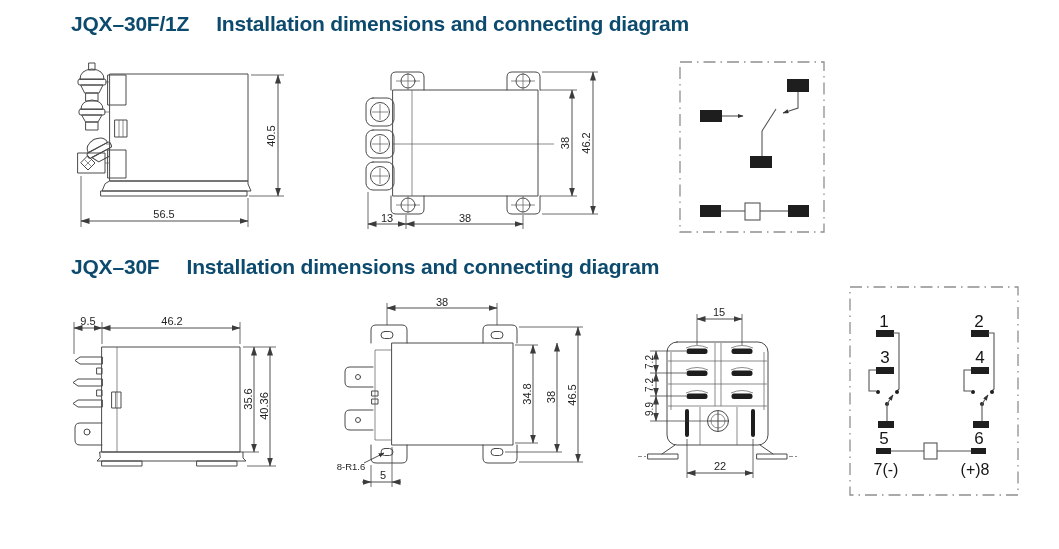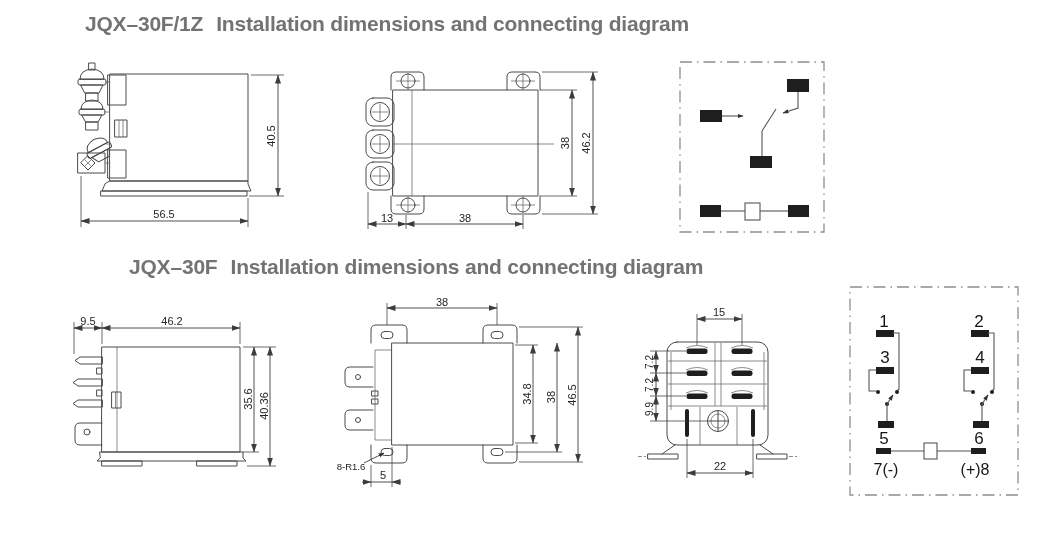--- a/index.html
+++ b/index.html
@@ -1,26 +1,26 @@
 <!DOCTYPE html>
 <html><head>
 <meta charset="utf-8">
 <style>
   html,body { margin:0; padding:0; background:#ffffff; }
   .canvas {
     position:relative; width:1059px; height:549px; background:#ffffff;
     font-family:"Liberation Sans", sans-serif; overflow:hidden;
   }
   .title {
-    position:absolute; left:85px; display:flex; gap:13px;
-    font-weight:bold; font-size:21px; color:#737373; white-space:nowrap;
+    position:absolute; left:71px; display:flex; gap:27px;
+    font-weight:bold; font-size:21px; color:#0c4a6e; white-space:nowrap;
     letter-spacing:-0.2px;
   }
   #t1 { top:12px; }
-  #t2 { top:255px;margin-left:44px; }
+  #t2 { top:255px; }
   svg.scene { position:absolute; left:0; top:0; }
   svg text { font-family:"Liberation Sans", sans-serif; }
   .ln   { fill:none; stroke:#4a4a4a; stroke-width:1; stroke-linecap:round; stroke-linejoin:round; }
   .thin { fill:none; stroke:#5a5a5a; stroke-width:0.7; }
   .ext  { fill:none; stroke:#3c3c3c; stroke-width:0.75; }
   .dim  { fill:none; stroke:#3c3c3c; stroke-width:0.9; }
   .dk   { fill:#1e1e1e; stroke:none; }
   .wire { fill:none; stroke:#555555; stroke-width:1.1; }
   .dash { fill:none; stroke:#8f8f8f; stroke-width:1.3; stroke-dasharray:12 5 1.5 5; }
   .dt   { font-size:11px; fill:#242424; text-anchor:middle; dominant-baseline:central; }

